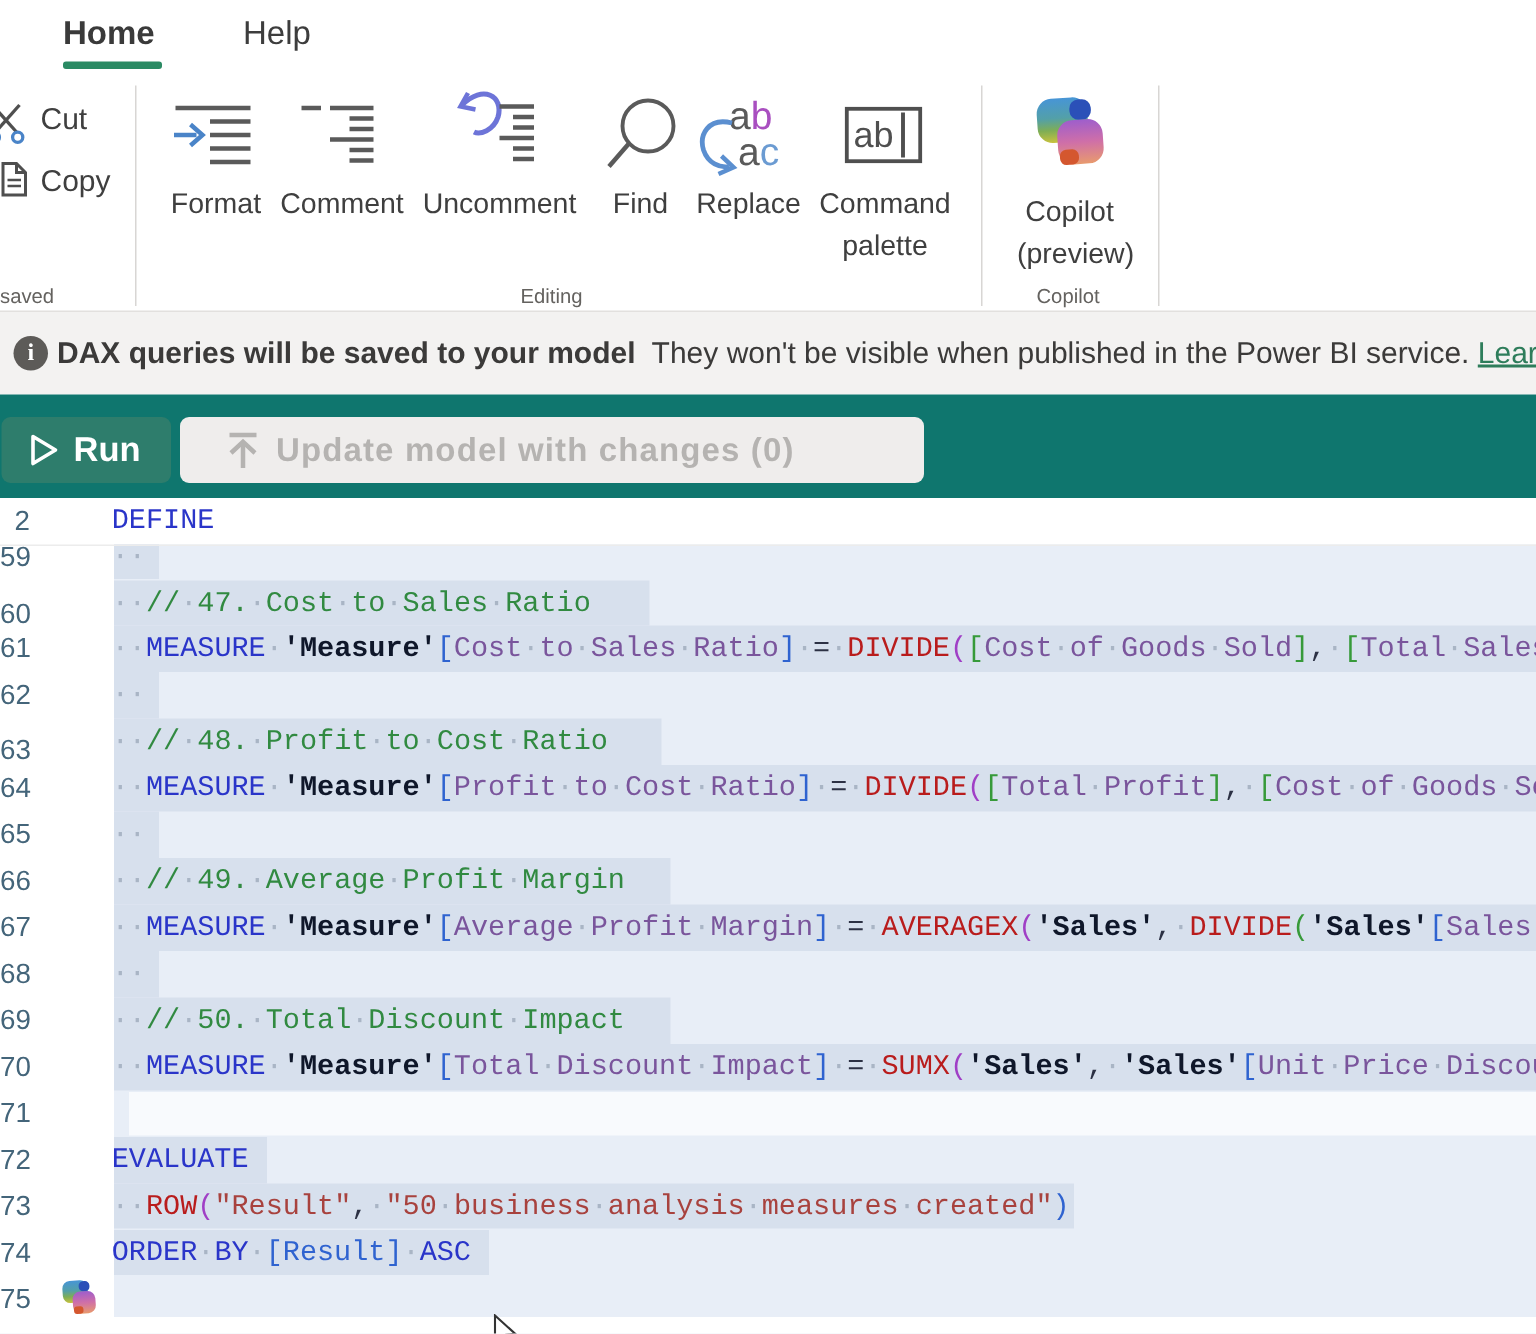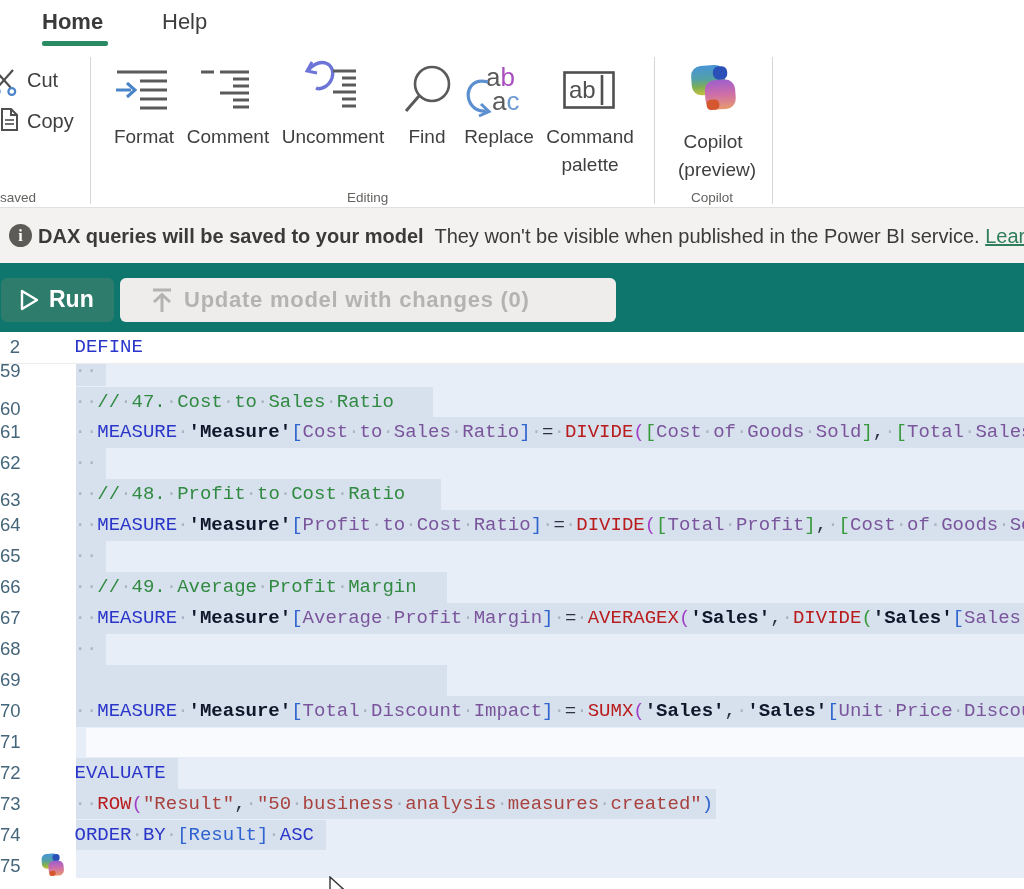--- a/index.html
+++ b/index.html
@@ -202,20 +202,21 @@
   <div class="cl" style="top:23.5px"><i>··</i></div>
   <div class="cl" style="top:54.5px"><i>··</i><span class="m">//</span><i>·</i><span class="m">47.</span><i>·</i><span class="m">Cost</span><i>·</i><span class="m">to</span><i>·</i><span class="m">Sales</span><i>·</i><span class="m">Ratio</span></div>
   <div class="cl" style="top:85.4px"><i>··</i><span class="k">MEASURE</span><i>·</i><span class="t">'Measure'</span><span class="b">[</span><span class="c">Cost</span><i>·</i><span class="c">to</span><i>·</i><span class="c">Sales</span><i>·</i><span class="c">Ratio</span><span class="b">]</span><i>·</i><span class="o">=</span><i>·</i><span class="f">DIVIDE</span><span class="p">(</span><span class="g">[</span><span class="c">Cost</span><i>·</i><span class="c">of</span><i>·</i><span class="c">Goods</span><i>·</i><span class="c">Sold</span><span class="g">]</span><span class="o">,</span><i>·</i><span class="g">[</span><span class="c">Total</span><i>·</i><span class="c">Sales</span></div>
   <div class="cl" style="top:116.3px"><i>··</i></div>
   <div class="cl" style="top:147.3px"><i>··</i><span class="m">//</span><i>·</i><span class="m">48.</span><i>·</i><span class="m">Profit</span><i>·</i><span class="m">to</span><i>·</i><span class="m">Cost</span><i>·</i><span class="m">Ratio</span></div>
   <div class="cl" style="top:178.2px"><i>··</i><span class="k">MEASURE</span><i>·</i><span class="t">'Measure'</span><span class="b">[</span><span class="c">Profit</span><i>·</i><span class="c">to</span><i>·</i><span class="c">Cost</span><i>·</i><span class="c">Ratio</span><span class="b">]</span><i>·</i><span class="o">=</span><i>·</i><span class="f">DIVIDE</span><span class="p">(</span><span class="g">[</span><span class="c">Total</span><i>·</i><span class="c">Profit</span><span class="g">]</span><span class="o">,</span><i>·</i><span class="g">[</span><span class="c">Cost</span><i>·</i><span class="c">of</span><i>·</i><span class="c">Goods</span><i>·</i><span class="c">So</span></div>
   <div class="cl" style="top:209.1px"><i>··</i></div>
   <div class="cl" style="top:240.1px"><i>··</i><span class="m">//</span><i>·</i><span class="m">49.</span><i>·</i><span class="m">Average</span><i>·</i><span class="m">Profit</span><i>·</i><span class="m">Margin</span></div>
   <div class="cl" style="top:271.0px"><i>··</i><span class="k">MEASURE</span><i>·</i><span class="t">'Measure'</span><span class="b">[</span><span class="c">Average</span><i>·</i><span class="c">Profit</span><i>·</i><span class="c">Margin</span><span class="b">]</span><i>·</i><span class="o">=</span><i>·</i><span class="f">AVERAGEX</span><span class="p">(</span><span class="t">'Sales'</span><span class="o">,</span><i>·</i><span class="f">DIVIDE</span><span class="g">(</span><span class="t">'Sales'</span><span class="b">[</span><span class="c">Sales</span></div>
   <div class="cl" style="top:301.9px"><i>··</i></div>
+  <div class="cl" style="top:332.9px"><i>··</i><span class="m">//</span><i>·</i><span class="m">50.</span><i>·</i><span class="m">Total</span><i>·</i><span class="m">Discount</span><i>·</i><span class="m">Impact</span></div>
   <div class="cl" style="top:363.8px"><i>··</i><span class="k">MEASURE</span><i>·</i><span class="t">'Measure'</span><span class="b">[</span><span class="c">Total</span><i>·</i><span class="c">Discount</span><i>·</i><span class="c">Impact</span><span class="b">]</span><i>·</i><span class="o">=</span><i>·</i><span class="f">SUMX</span><span class="p">(</span><span class="t">'Sales'</span><span class="o">,</span><i>·</i><span class="t">'Sales'</span><span class="b">[</span><span class="c">Unit</span><i>·</i><span class="c">Price</span><i>·</i><span class="c">Discou</span></div>
   <div class="cl" style="top:425.7px"><span class="k">EVALUATE</span></div>
   <div class="cl" style="top:456.6px"><i>··</i><span class="f">ROW</span><span class="p">(</span><span class="s">"Result"</span><span class="o">,</span><i>·</i><span class="s">"50</span><i>·</i><span class="s">business</span><i>·</i><span class="s">analysis</span><i>·</i><span class="s">measures</span><i>·</i><span class="s">created"</span><span class="b">)</span></div>
   <div class="cl" style="top:487.5px"><span class="k">ORDER</span><i>·</i><span class="k">BY</span><i>·</i><span class="b">[Result]</span><i>·</i><span class="k">ASC</span></div>
 
   <div class="abs" style="left:0;top:30.5px;width:1024px;height:1px;background:#ececec"></div>
 
   <svg class="abs" style="left:39px;top:519px" width="27" height="27" viewBox="0 0 32 32">
     <g transform="rotate(-4 16 16)">
       <rect x="3.5" y="3" width="20" height="17.5" rx="6" fill="url(#ga)"></rect>

